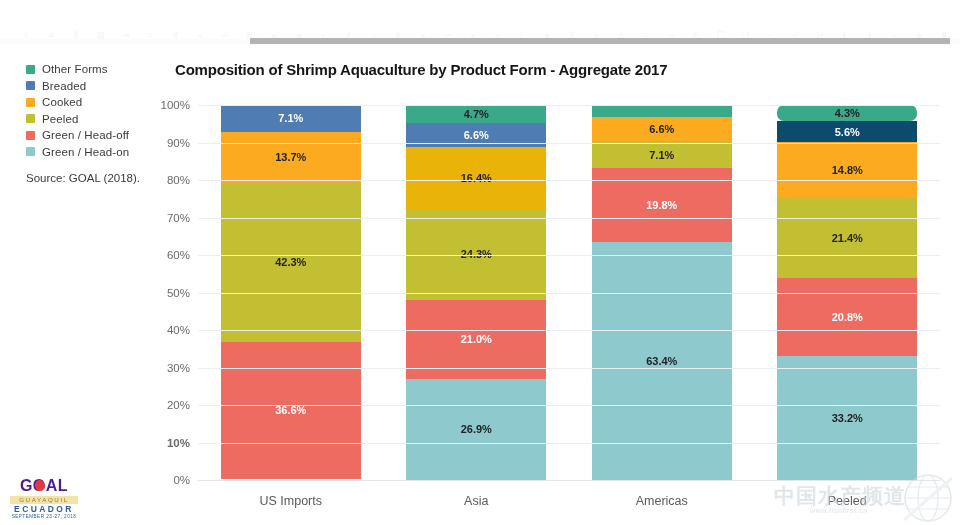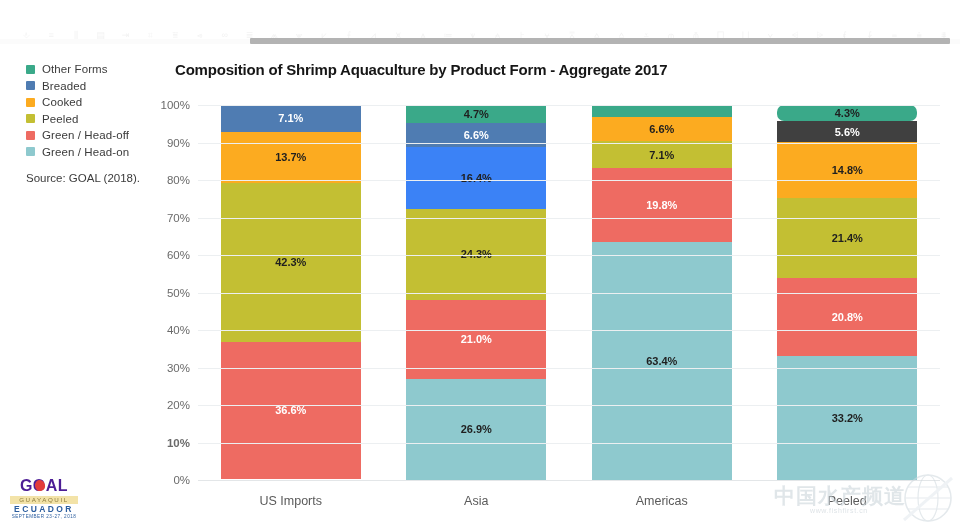--- a/index.html
+++ b/index.html
@@ -222,39 +222,39 @@
               <div class="seg" style="flex: 0 0 26.625px; background: rgb(79, 124, 178); color: rgb(255, 255, 255);">7.1%</div>
               <div class="seg" style="flex: 0 0 51.375px; background: rgb(252, 171, 32); color: rgb(31, 31, 31);">13.7%</div>
               <div class="seg" style="flex: 0 0 158.625px; background: rgb(195, 191, 51); color: rgb(31, 31, 31);">42.3%</div>
               <div class="seg" style="flex: 0 0 137.25px; background: rgb(238, 107, 98); color: rgb(255, 255, 255);">36.6%</div>
             </div>
           </div>
           <div class="bar-col">
             <div class="bar">
               <div class="seg" style="flex: 0 0 17.625px; background: rgb(58, 169, 137); color: rgb(31, 31, 31);">4.7%</div>
               <div class="seg" style="flex: 0 0 24.75px; background: rgb(79, 124, 178); color: rgb(255, 255, 255);">6.6%</div>
-              <div class="seg" style="flex: 0 0 61.5px; background: #3b82f6; color: rgb(31, 31, 31); text-align: center;">16.4%</div>
+              <div class="seg" style="flex: 0 0 61.5px; background: #eab308; color: rgb(31, 31, 31); text-align: center;">16.4%</div>
               <div class="seg" style="flex: 0 0 91.125px; background: rgb(195, 191, 51); color: rgb(31, 31, 31);">24.3%</div>
               <div class="seg" style="flex: 0 0 78.75px; background: rgb(238, 107, 98); color: rgb(255, 255, 255);">21.0%</div>
               <div class="seg" style="flex: 0 0 100.875px; background: rgb(142, 201, 206); color: rgb(31, 31, 31);">26.9%</div>
             </div>
           </div>
           <div class="bar-col">
             <div class="bar">
               <div class="seg" style="flex: 0 0 11.625px; background: rgb(58, 169, 137); color: rgb(31, 31, 31);"></div>
               <div class="seg" style="flex: 0 0 24.75px; background: rgb(252, 171, 32); color: rgb(31, 31, 31);">6.6%</div>
               <div class="seg" style="flex: 0 0 26.625px; background: rgb(195, 191, 51); color: rgb(31, 31, 31);">7.1%</div>
               <div class="seg" style="flex: 0 0 74.25px; background: rgb(238, 107, 98); color: rgb(255, 255, 255);">19.8%</div>
               <div class="seg" style="flex: 0 0 237.75px; background: rgb(142, 201, 206); color: rgb(31, 31, 31);">63.4%</div>
             </div>
           </div>
           <div class="bar-col">
             <div class="bar">
               <div class="seg" style="flex: 0 0 16.125px; background: rgb(58, 169, 137); color: rgb(31, 31, 31); border-radius: 7px;">4.3%</div>
-              <div class="seg" style="flex: 0 0 21px; background: #404040; color: rgb(255, 255, 255);">5.6%</div>
+              <div class="seg" style="flex: 0 0 21px; background: #0c4a6e; color: rgb(255, 255, 255);">5.6%</div>
               <div class="seg" style="flex: 0 0 55.5px; background: rgb(252, 171, 32); color: rgb(31, 31, 31);">14.8%</div>
               <div class="seg" style="flex: 0 0 80.25px; background: rgb(195, 191, 51); color: rgb(31, 31, 31);">21.4%</div>
               <div class="seg" style="flex: 0 0 78px; background: rgb(238, 107, 98); color: rgb(255, 255, 255);">20.8%</div>
               <div class="seg" style="flex: 0 0 124.5px; background: rgb(142, 201, 206); color: rgb(31, 31, 31);">33.2%</div>
             </div>
           </div>
         </div>
     <div class="gridline" style="top: 375px;"></div>
         <div class="gridline" style="top: 337.5px;"></div>
         <div class="gridline" style="top: 300px;"></div>

